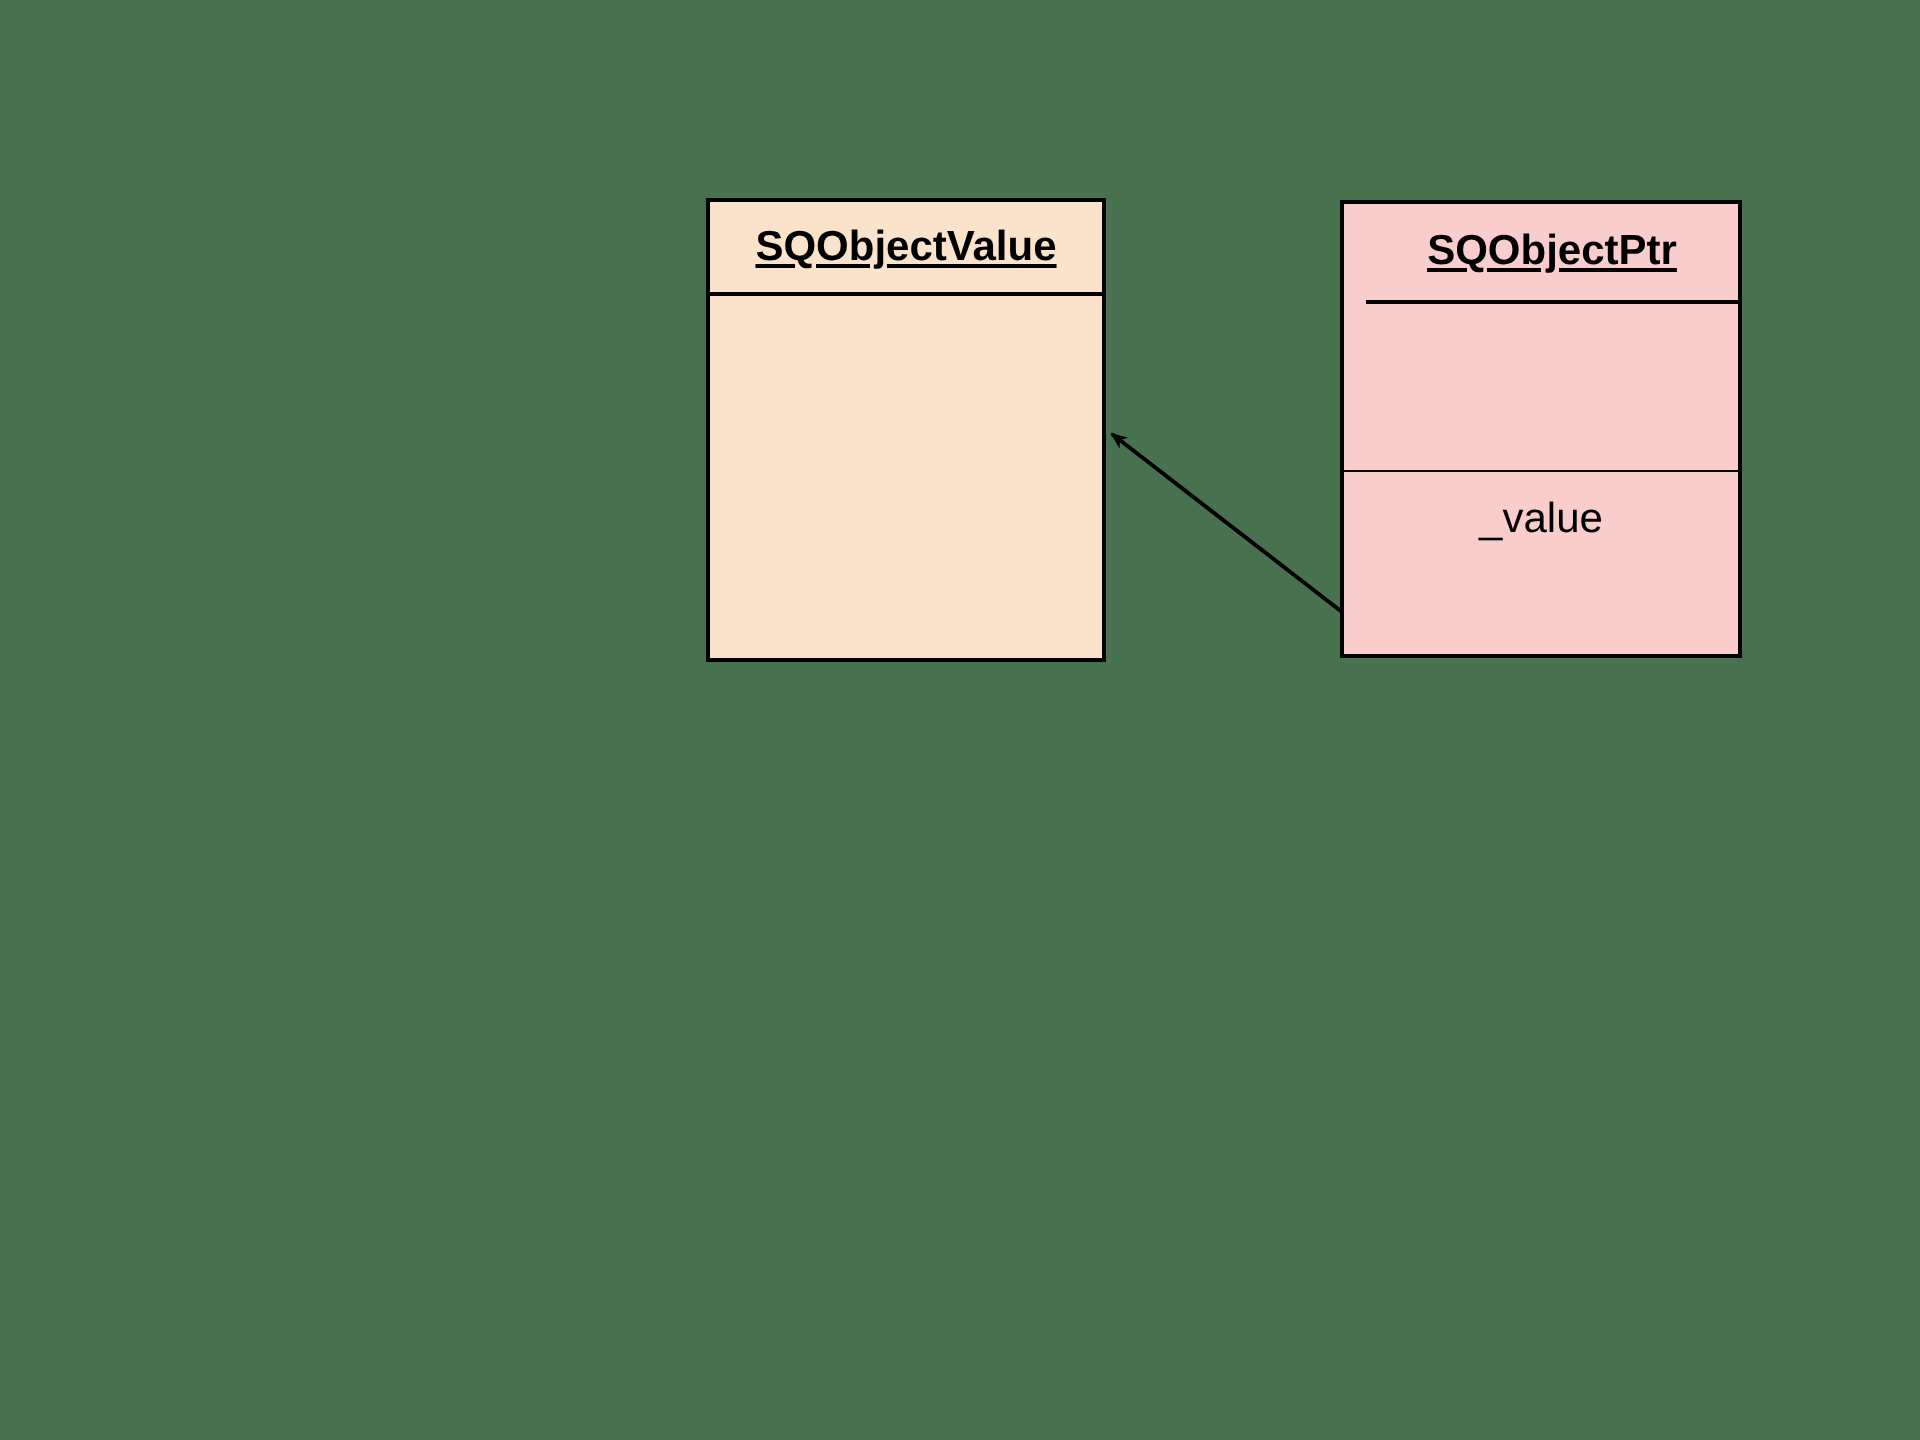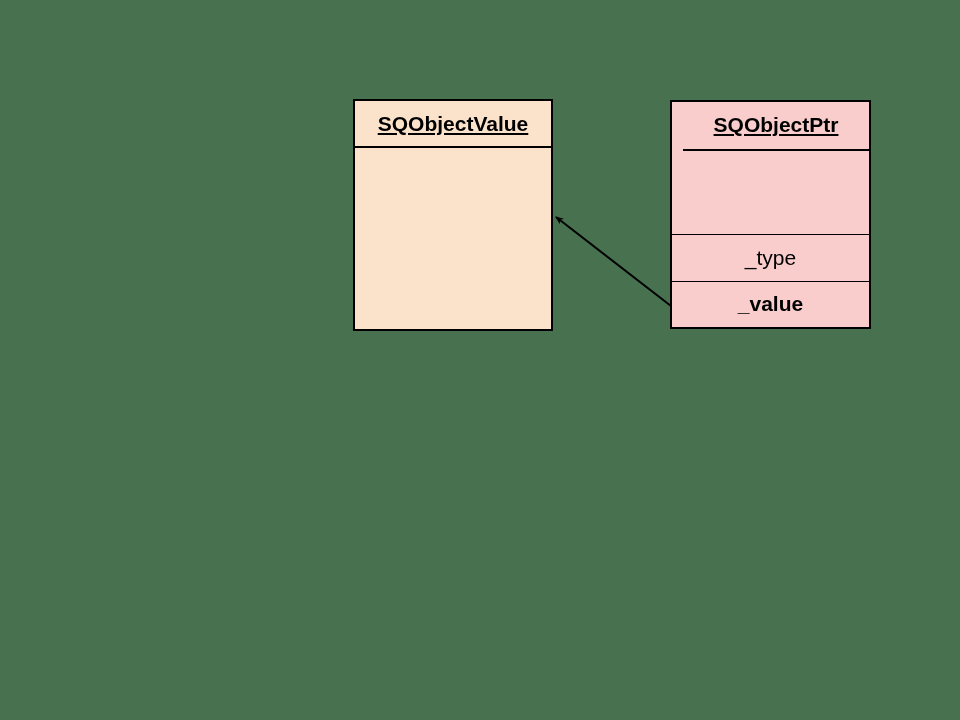--- a/index.html
+++ b/index.html
@@ -87,21 +87,20 @@
 <div class="canvas">
 
   <div class="class-box value-box">
     <div class="class-header">SQObjectValue</div>
     <div class="compartment" style="flex:1"></div>
   </div>
 
   <div class="class-box ptr-box">
     <div class="class-header">SQObjectPtr</div>
     <div class="compartment compartment-empty"></div>
-    <div class="field-row">_type</div>
     <div class="field-row">_value</div>
   </div>
 
   <svg class="arrow-layer" width="960" height="720" viewBox="0 0 960 720">
     <defs>
       <marker id="arrowhead" markerWidth="10" markerHeight="8" refX="8" refY="4" orient="auto" markerUnits="userSpaceOnUse">
         <path d="M0.5,0.5 L9,4 L0.5,7.5 L3,4 Z" fill="#000"></path>
       </marker>
     </defs>
     <line x1="671" y1="306" x2="556" y2="217" stroke="#000" stroke-width="2" marker-end="url(#arrowhead)"></line>

